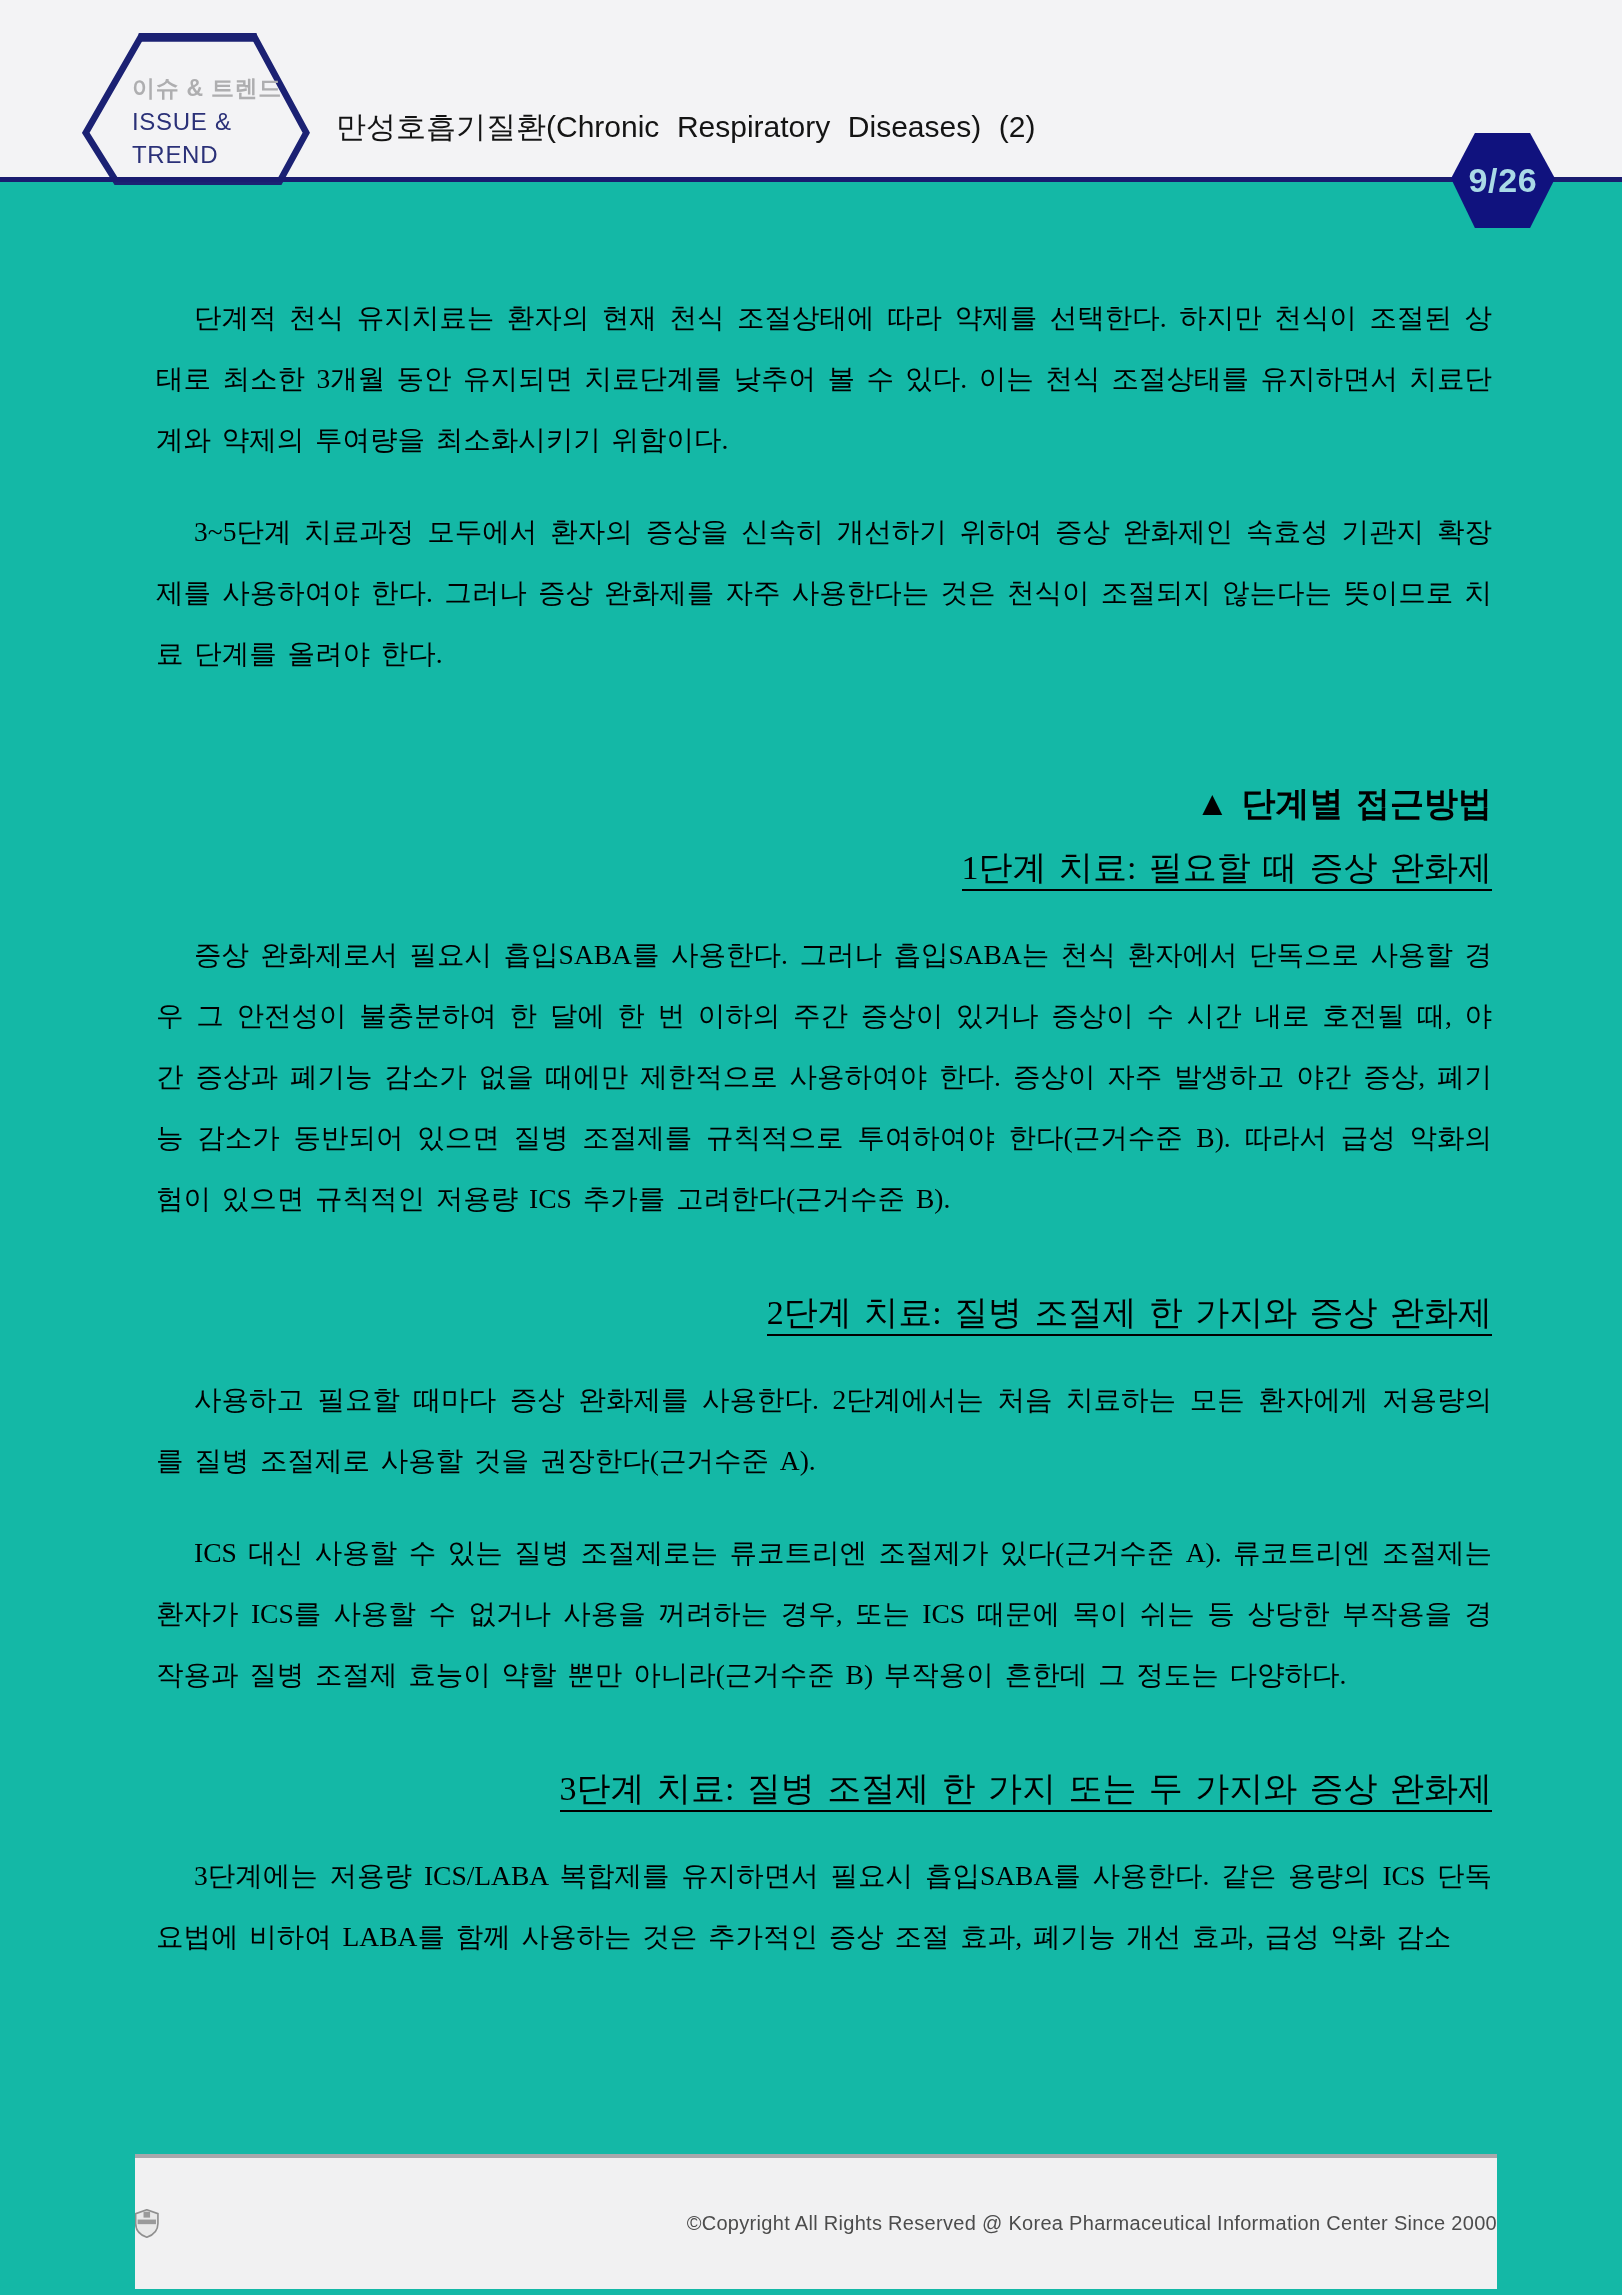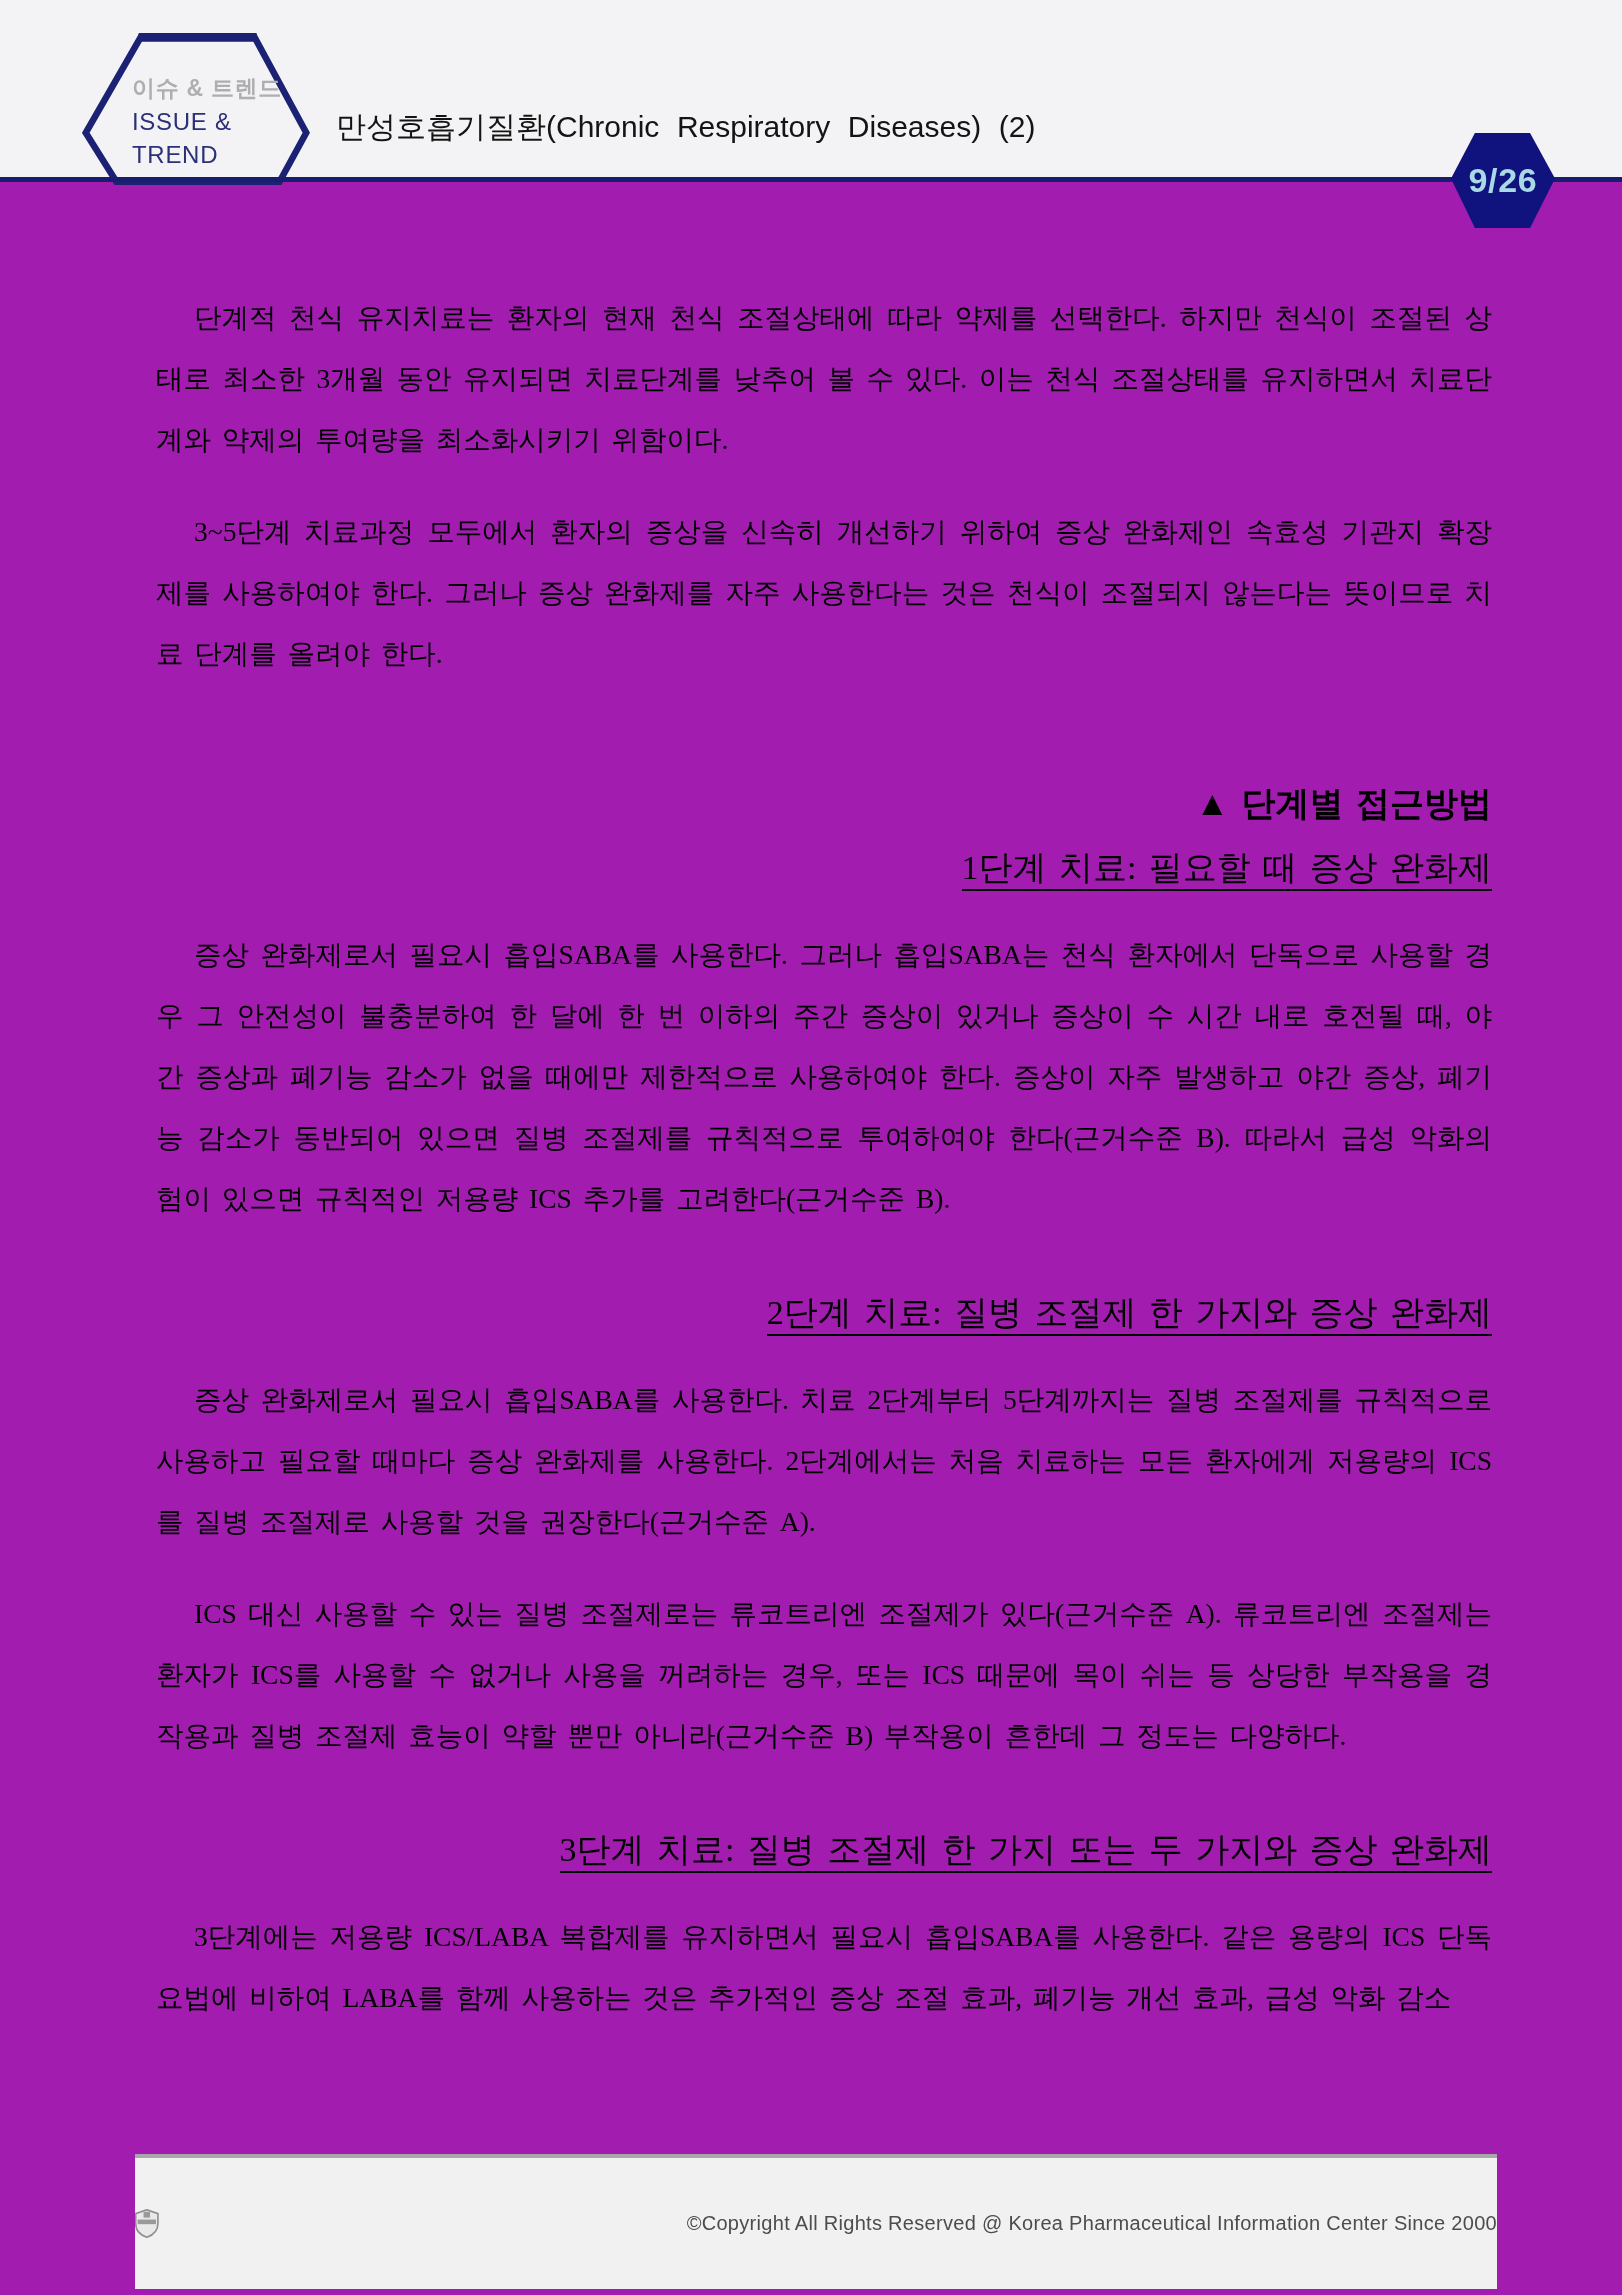--- a/index.html
+++ b/index.html
@@ -4,21 +4,21 @@
 <style>
   :root{
     --navy:#1a1c70; --badge-bg:#10127e; --badge-text:#a9d9e6;
     --header-bg:#f3f3f5; --logo-gray:#aeaeb0; --logo-navy:#2b3178;
     --title-color:#141414; --body-text:#000000;
     --footer-bg:#f1f1f2; --footer-border:#a8a8ac; --footer-text:#4c4c4c;
   }
   *{margin:0;padding:0;box-sizing:border-box;}
   html,body{background:#888;}
   .page{
-    position:relative; width:1623px; height:2295px; background:#a21caf;
+    position:relative; width:1623px; height:2295px; background:#14b8a6;
     margin:0 auto; overflow:hidden;
     font-family:"Liberation Serif","DejaVu Serif","DejaVu Sans",serif;
     color:var(--body-text);
   }
   
   .header-band{position:absolute;left:0;top:0;width:1623px;height:178px;background:var(--header-bg);}
   .header-rule{position:absolute;left:0;top:177px;width:1623px;height:5.2px;background:var(--navy);}
   .logo-hex{position:absolute;left:82px;top:33px;width:228px;height:152px;}
   .logo-kr{
     position:absolute;left:132px;top:73px;width:170px;
@@ -106,21 +106,20 @@
       <div class="block block-sub"><span class="htext">1단계 치료: 필요할 때 증상 완화제</span></div>
       <div class="block block-p">
         <div class="line j">증상 완화제로서 필요시 흡입SABA를 사용한다. 그러나 흡입SABA는 천식 환자에서 단독으로 사용할 경</div>
         <div class="line j">우 그 안전성이 불충분하여 한 달에 한 번 이하의 주간 증상이 있거나 증상이 수 시간 내로 호전될 때, 야</div>
         <div class="line j">간 증상과 폐기능 감소가 없을 때에만 제한적으로 사용하여야 한다. 증상이 자주 발생하고 야간 증상, 폐기</div>
         <div class="line j">능 감소가 동반되어 있으면 질병 조절제를 규칙적으로 투여하여야 한다(근거수준 B). 따라서 급성 악화의 위</div>
         <div class="line">험이 있으면 규칙적인 저용량 ICS 추가를 고려한다(근거수준 B).</div>
       </div>
       <div class="block block-sub"><span class="htext">2단계 치료: 질병 조절제 한 가지와 증상 완화제</span></div>
       <div class="block block-p">
-        <div class="line j">증상 완화제로서 필요시 흡입SABA를 사용한다. 치료 2단계부터 5단계까지는 질병 조절제를 규칙적으로</div>
         <div class="line j">사용하고 필요할 때마다 증상 완화제를 사용한다. 2단계에서는 처음 치료하는 모든 환자에게 저용량의 ICS</div>
         <div class="line">를 질병 조절제로 사용할 것을 권장한다(근거수준 A).</div>
       </div>
       <div class="block block-p">
         <div class="line j">ICS 대신 사용할 수 있는 질병 조절제로는 류코트리엔 조절제가 있다(근거수준 A). 류코트리엔 조절제는</div>
         <div class="line j">환자가 ICS를 사용할 수 없거나 사용을 꺼려하는 경우, 또는 ICS 때문에 목이 쉬는 등 상당한 부작용을 경</div>
         <div class="line">작용과 질병 조절제 효능이 약할 뿐만 아니라(근거수준 B) 부작용이 흔한데 그 정도는 다양하다.</div>
       </div>
       <div class="block block-sub"><span class="htext">3단계 치료: 질병 조절제 한 가지 또는 두 가지와 증상 완화제</span></div>
       <div class="block block-p">

